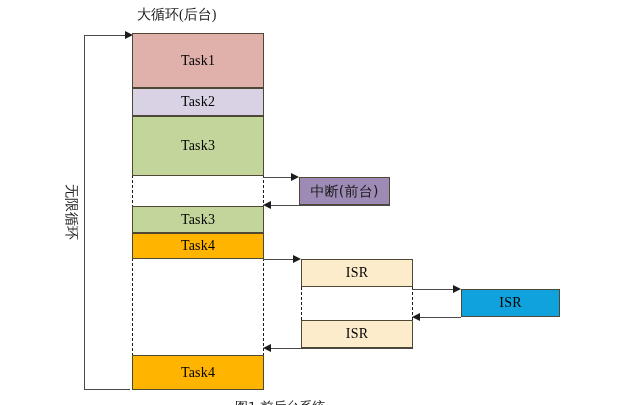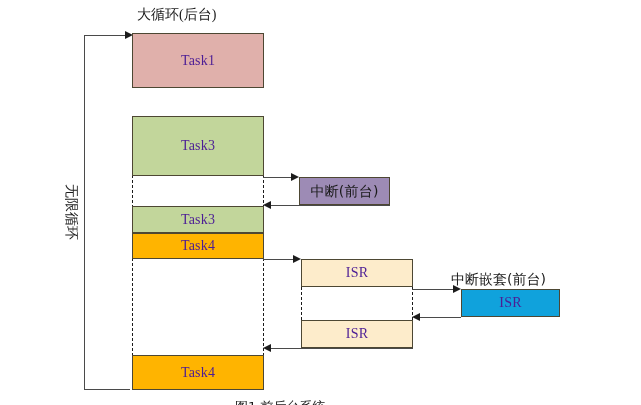--- a/index.html
+++ b/index.html
@@ -21,21 +21,21 @@
   .box {
     position: absolute;
     box-sizing: border-box;
     border: 1px solid #4d4733;
     display: flex;
     align-items: center;
     justify-content: center;
     font-size: 14px;
     line-height: 1;
     letter-spacing: 0.2px;
-    color: #4c1d95;
+    color: #000000;
     font-family: "Liberation Serif", "DejaVu Serif", serif;
   }
   .cjk {
     font-family: "DejaVu Sans", "Liberation Sans", sans-serif;
     font-size: 14px;
     color: #1a1a1a;
     white-space: nowrap;
   }
   .label {
     position: absolute;
@@ -105,20 +105,23 @@
 
   <div class="dash" style="left:132px; top:175px; height:33px;"></div>
   <div class="dash" style="left:263px; top:175px; height:33px;"></div>
   <div class="dash" style="left:132px; top:258px; height:98px;"></div>
   <div class="dash" style="left:263px; top:258px; height:98px;"></div>
 
   <div class="box" style="left:132px; top:33px; width:132px; height:55px; background:#e0b0ab;">
     <span>Task1</span>
   </div>
 
+  <div class="box" style="left:132px; top:88px; width:132px; height:28px; background:#d9d2e5;">
+    <span>Task2</span>
+  </div>
 
   <div class="box" style="left:132px; top:116px; width:132px; height:60px; background:#c2d69b;">
     <span>Task3</span>
   </div>
 
   <div class="box" style="left:132px; top:206px; width:132px; height:27px; background:#c2d69b;">
     <span>Task3</span>
   </div>
 
   <div class="box" style="left:132px; top:233px; width:132px; height:26px; background:#ffb400;">
@@ -149,21 +152,20 @@
   <div class="dash" style="left:301px; top:287px; height:33px;"></div>
   <div class="dash" style="left:412px; top:287px; height:33px;"></div>
 
   <div class="box" style="left:301px; top:320px; width:112px; height:28px; background:#fdeccb;">
     <span>ISR</span>
   </div>
 
   <div class="hline" style="left:265px; top:348px; width:148px;"></div>
   <div class="arrow-l" style="left:263px; top:343.5px;"></div>
 
-  <div class="label cjk" style="left:451px; top:272px;">中断嵌套(前台)</div>
 
   <div class="hline" style="left:412px; top:289px; width:45px;"></div>
   <div class="arrow-r" style="left:453px; top:284.5px;"></div>
 
   <div class="box" style="left:461px; top:289px; width:99px; height:28px; background:#10a2dc;">
     <span>ISR</span>
   </div>
 
   <div class="hline" style="left:414px; top:317px; width:47px;"></div>
   <div class="arrow-l" style="left:412px; top:312.5px;"></div>

